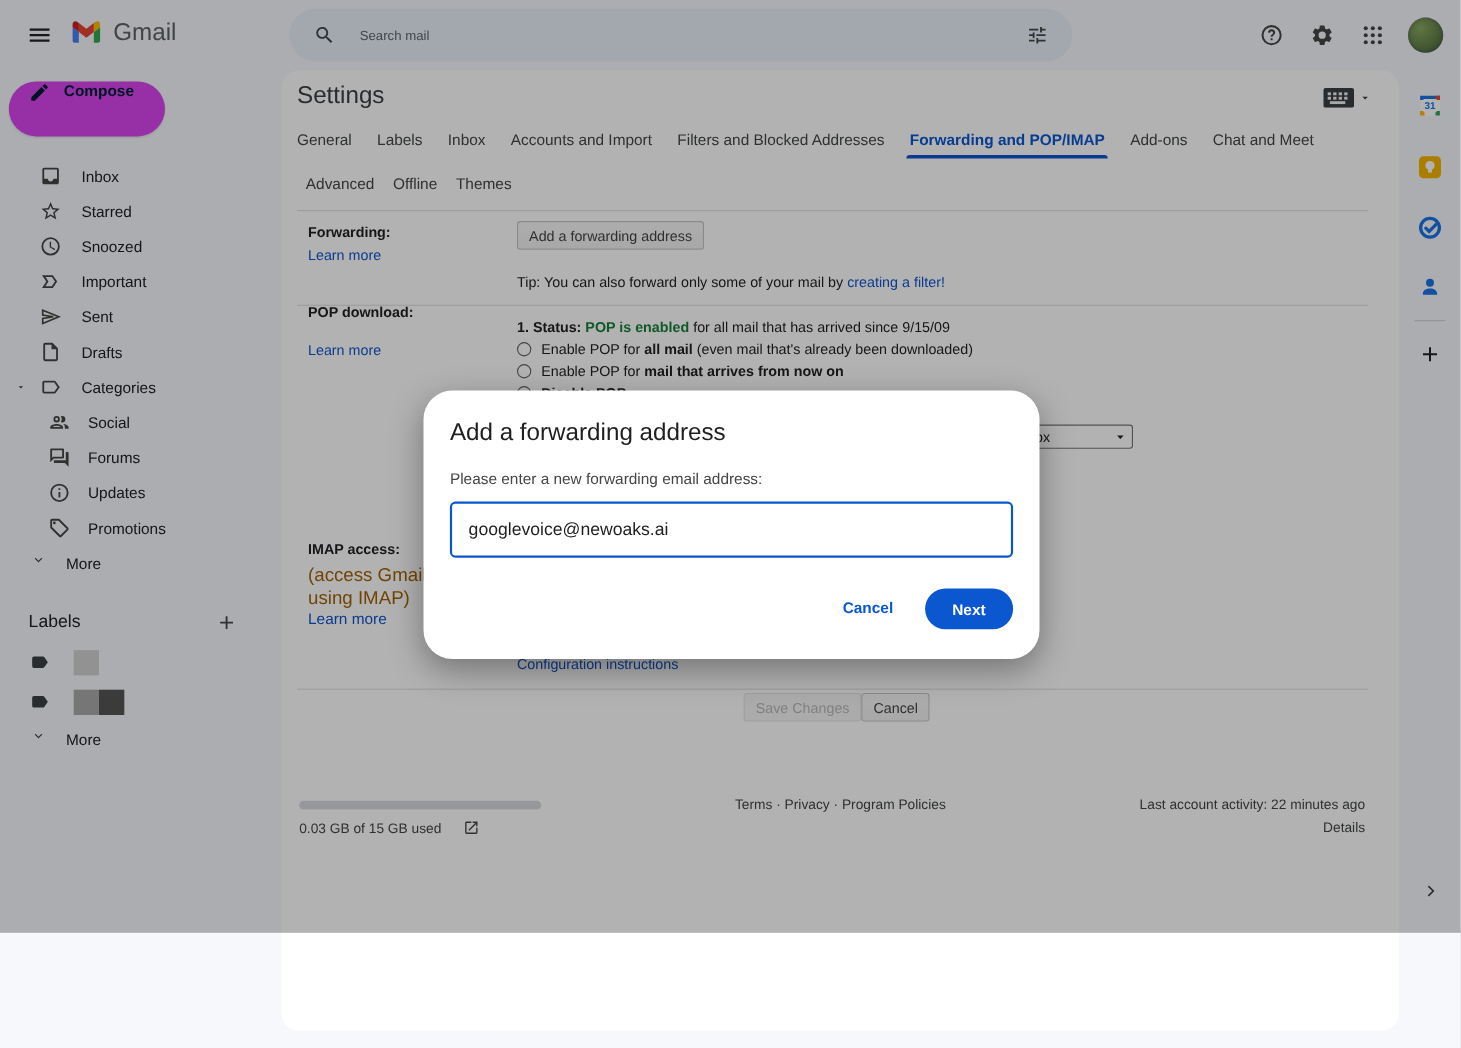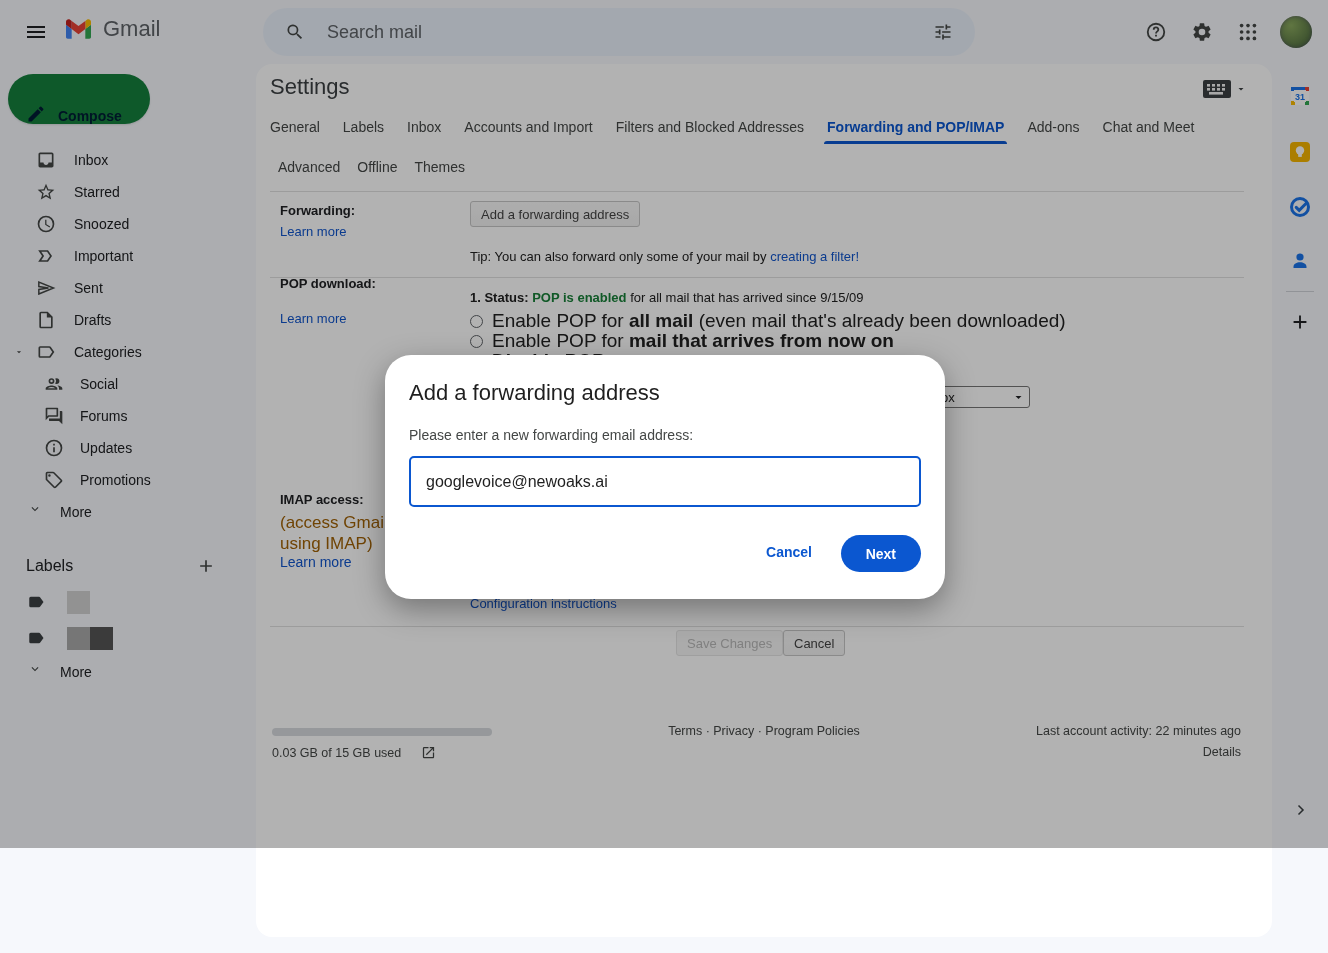--- a/index.html
+++ b/index.html
@@ -6,29 +6,29 @@
   html,body { width:1328px; height:953px; }
   body { font-family:"Liberation Sans","DejaVu Sans",sans-serif; background:#f6f8fc; overflow:hidden; }
   #app { position:relative; width:1328px; height:848px; background:#f6f8fc; }
 
   
   .topbar { position:absolute; left:0; top:0; width:1328px; height:64px; }
   .hamburger { position:absolute; left:12px; top:8px; width:48px; height:48px; border-radius:50%; display:flex; align-items:center; justify-content:center; cursor:pointer; }
   .logo { position:absolute; left:62px; top:16px; display:flex; align-items:center; gap:8px; }
   .logo-text { font-size:22px; color:#5f6368; letter-spacing:0; }
   .searchbar { position:absolute; left:263px; top:8px; width:712px; height:48px; background:#eaf1fb; border-radius:24px; display:flex; align-items:center; padding:0 12px; }
-  .searchbar input { flex:1; border:none; outline:none; background:transparent; font-size:18px; color:#202124; margin-left:12px; font-family:inherit; }
+  .searchbar input { flex:1; border:none; outline:none; background:transparent; font-size:12px; color:#202124; margin-left:12px; font-family:inherit; }
   .searchbar input::placeholder { color:#5f6368; }
   .iconbtn { width:40px; height:40px; display:flex; align-items:center; justify-content:center; border-radius:50%; cursor:pointer; flex:0 0 auto; }
   .tb-right { position:absolute; right:16px; top:12px; display:flex; align-items:center; gap:6px; }
   .avatar { width:32px; height:32px; border-radius:50%; background:radial-gradient(circle at 35% 30%, #8aa95e, #64824a 55%, #4c6a3c 85%); box-shadow:inset 0 0 4px rgba(60,40,110,.45); cursor:pointer; margin-left:6px; }
 
   
   .sidebar { position:absolute; left:0; top:64px; width:256px; bottom:0; }
-  .compose { position:absolute; left:8px; top:10px; width:142px; height:50px; background:#15803d; border-radius:25px; display:flex; align-items:flex-end; gap:12px; padding-left:18px; cursor:pointer; box-shadow:0 1px 2px rgba(0,0,0,.12); }
+  .compose { position:absolute; left:8px; top:10px; width:142px; height:50px; background:#d946ef; border-radius:25px; display:flex; align-items:flex-start; gap:12px; padding-left:18px; cursor:pointer; box-shadow:0 1px 2px rgba(0,0,0,.12); }
   .compose span { font-size:14px; font-weight:bold; color:#001d35; }
   .nav { position:absolute; left:0; top:80px; width:248px; }
   .navrow { height:32px; display:flex; align-items:center; border-radius:0 16px 16px 0; cursor:pointer; font-size:14px; color:#202124; }
   .navrow .nicon { width:20px; height:20px; margin-left:36px; margin-right:18px; flex:0 0 auto; display:flex; }
   .navrow.sub .nicon { margin-left:44px; margin-right:16px; }
   .navrow .caret { position:absolute; margin-left:14px; width:10px; display:flex; }
   .navrow.morerow .nicon { margin-left:28px; }
   .labels-head { position:absolute; left:0; top:486px; width:240px; height:32px; display:flex; align-items:center; }
   .labels-head .lh-text { font-size:16px; color:#202124; margin-left:26px; flex:1; }
   .labelrow { height:36px; display:flex; align-items:center; cursor:pointer; }
@@ -44,21 +44,21 @@
   .tab { cursor:pointer; position:relative; white-space:nowrap; }
   .tab.active { color:#0b57d0; font-weight:bold; }
   .tab.active::after { content:""; position:absolute; left:-3px; right:-3px; bottom:-9px; height:3px; background:#0b57d0; border-radius:3px 3px 0 0; }
   .divider { position:absolute; left:14px; width:974px; border-top:1px solid #e0e0e0; }
   .slabel { position:absolute; left:24px; font-size:13px; font-weight:bold; color:#202124; }
   .slink { font-size:13px; color:#1155cc; cursor:pointer; text-decoration:none; }
   .abs { position:absolute; }
   .body13 { font-size:13px; color:#222; }
   .gbtn { font-size:13px; color:#444; background:linear-gradient(#f8f8f8,#f1f1f1); border:1px solid #c6c6c6; border-radius:3px; height:26px; padding:0 10px; cursor:pointer; font-family:inherit; }
   .gbtn:disabled { color:#b8b8b8; background:#f5f5f5; border-color:#e4e4e4; cursor:default; }
-  .radiorow { position:absolute; left:214px; display:flex; align-items:center; font-size:19px; color:#222; }
+  .radiorow { position:absolute; left:214px; display:flex; align-items:center; font-size:13px; color:#222; }
   .radio { width:13px; height:13px; border:1.5px solid #5f6368; border-radius:50%; margin-right:9px; flex:0 0 auto; background:#fff; cursor:pointer; }
   .popselect { position:absolute; left:516px; top:322px; width:258px; height:22px; border:1px solid #767676; border-radius:3px; background:#fff; font-size:13px; color:#222; display:flex; align-items:center; padding:0 5px; cursor:pointer; white-space:nowrap; overflow:hidden; }
   .popselect .sel-caret { margin-left:auto; font-size:11px; color:#202124; }
   .desc12 { font-size:17px; color:#a16207; }
   .savebar { position:absolute; top:566px; }
   .progress { position:absolute; left:16px; top:664px; width:220px; height:8px; border-radius:4px; background:#d7dade; }
   .foot-txt { font-size:12.5px; color:#444746; }
 
   
   .rail { position:absolute; right:0; top:64px; width:56px; bottom:0; }

